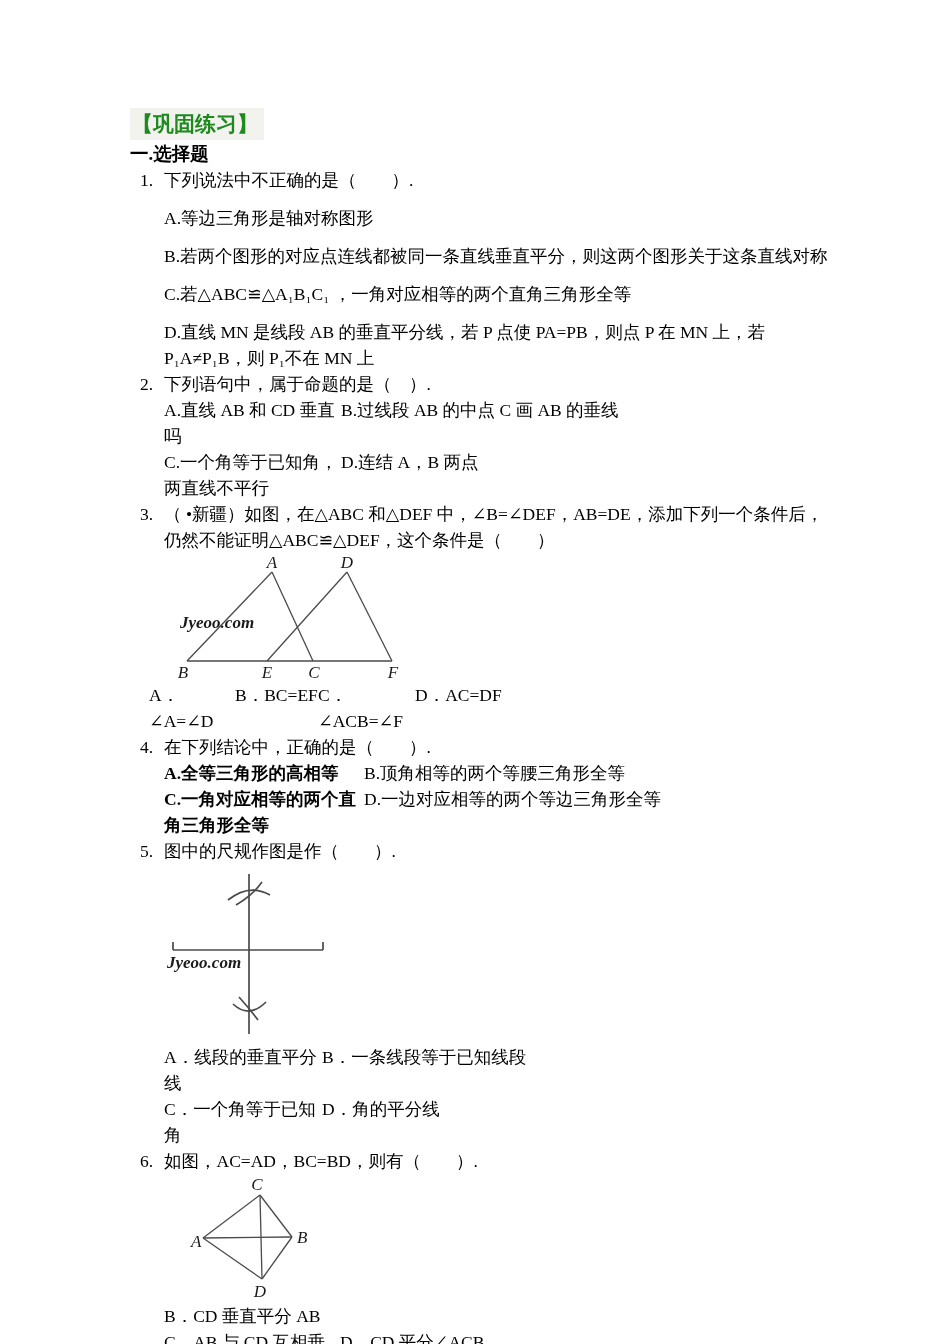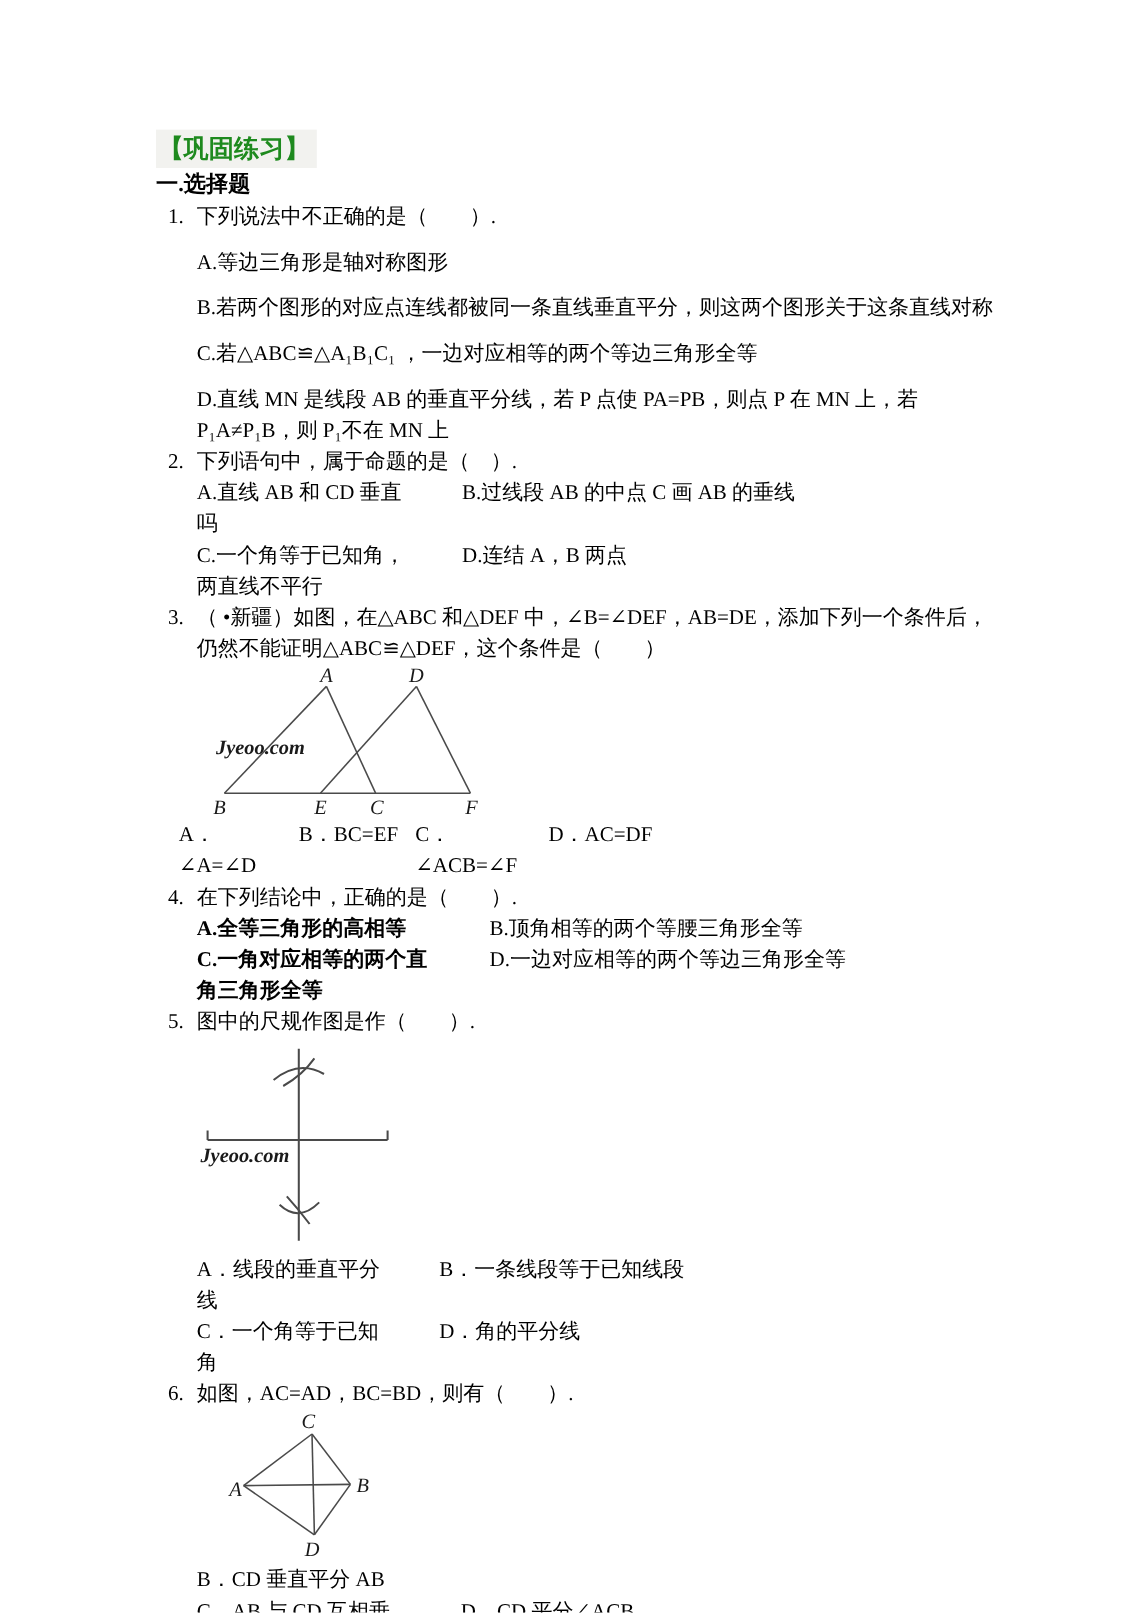--- a/index.html
+++ b/index.html
@@ -14,22 +14,22 @@
     display:inline-block; background:#f2f2ef; color:#1e8a1e;
     font-weight:bold; font-size:21px; line-height:28px; padding:2px 6px 2px 2px;
   }
   .section-heading { font-weight:bold; font-size:18.5px; line-height:26px; margin-top:1px; }
   .q { margin:0; }
   .q-row { display:flex; line-height:26px; }
   .q-num { flex:none; width:24px; margin-left:10px; }
   .q-body { flex:1; }
   .opt-line { line-height:26px; padding-left:34px;margin-top:12px; }
   .opt-row { display:flex; line-height:26px; padding-left:13px; }
-  .opt-row.deep { padding-left:34px;gap:44px; }
-  .opt-row.mid  { padding-left:19px;gap:14px; }
+  .opt-row.deep { padding-left:34px; }
+  .opt-row.mid  { padding-left:19px; }
   .cell { flex:none; }
   .w-q2 { width:177px; }
   .w-q4 { width:200px;font-weight:bold; }
   .w-q5 { width:158px; }
   .w-q6a { width:153px; }
   .w-q6b { width:176px; }
   .w-q3a { width:86px; } .w-q3b { width:83px; } .w-q3c { width:97px; }
   .fig { display:block; }
   .fig-triangles { margin:3px 0 2px 45px; }
   .fig-construction { margin:4px 0 4px 35px; }
@@ -53,21 +53,21 @@
   <div class="section-heading">一.选择题</div>
 
   
   <div class="q">
     <div class="q-row">
       <span class="q-num">1.</span>
       <span class="q-body">下列说法中不正确的是（　　）.</span>
     </div>
     <div class="opt-line">A.等边三角形是轴对称图形</div>
     <div class="opt-line">B.若两个图形的对应点连线都被同一条直线垂直平分，则这两个图形关于这条直线对称</div>
-    <div class="opt-line">C.若△ABC≌△A₁B₁C₁ ，一边对应相等的两个等边三角形全等</div>
+    <div class="opt-line">C.若△ABC≌△A₁B₁C₁ ，一角对应相等的两个直角三角形全等</div>
     <div class="opt-line">D.直线 MN 是线段 AB 的垂直平分线，若 P 点使 PA=PB，则点 P 在 MN 上，若 P₁A≠P₁B，则 P₁不在 MN 上</div>
   </div>
 
   
   <div class="q">
     <div class="q-row">
       <span class="q-num">2.</span>
       <span class="q-body">下列语句中，属于命题的是（　）.</span>
     </div>
     <div class="opt-row deep">

